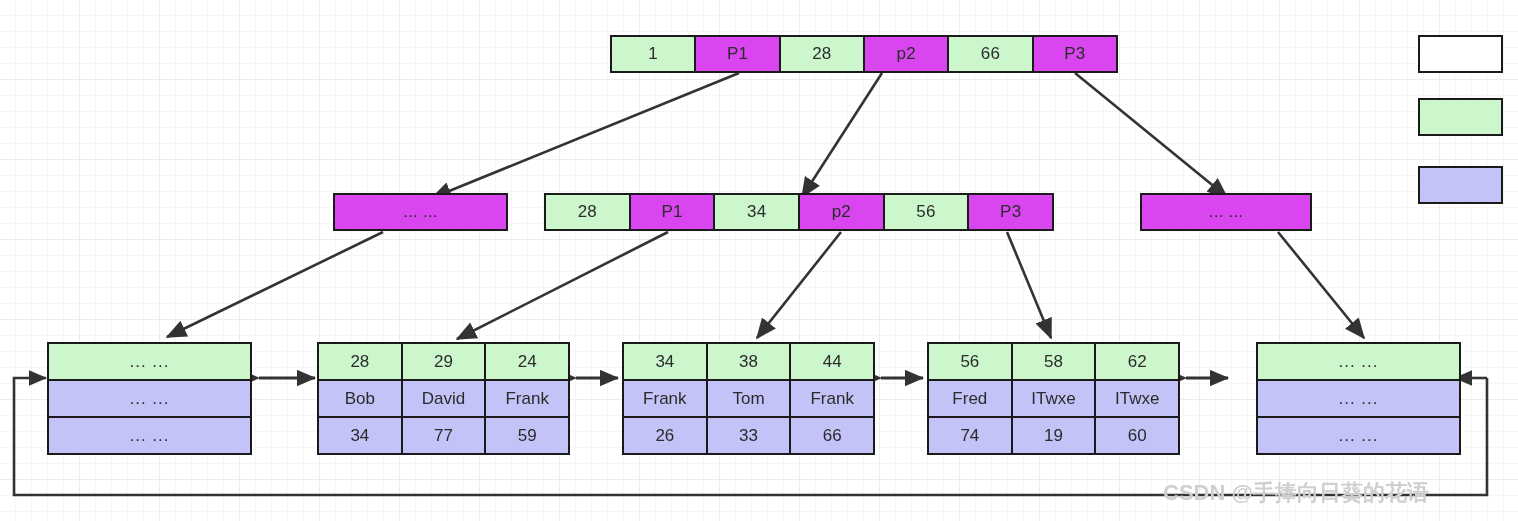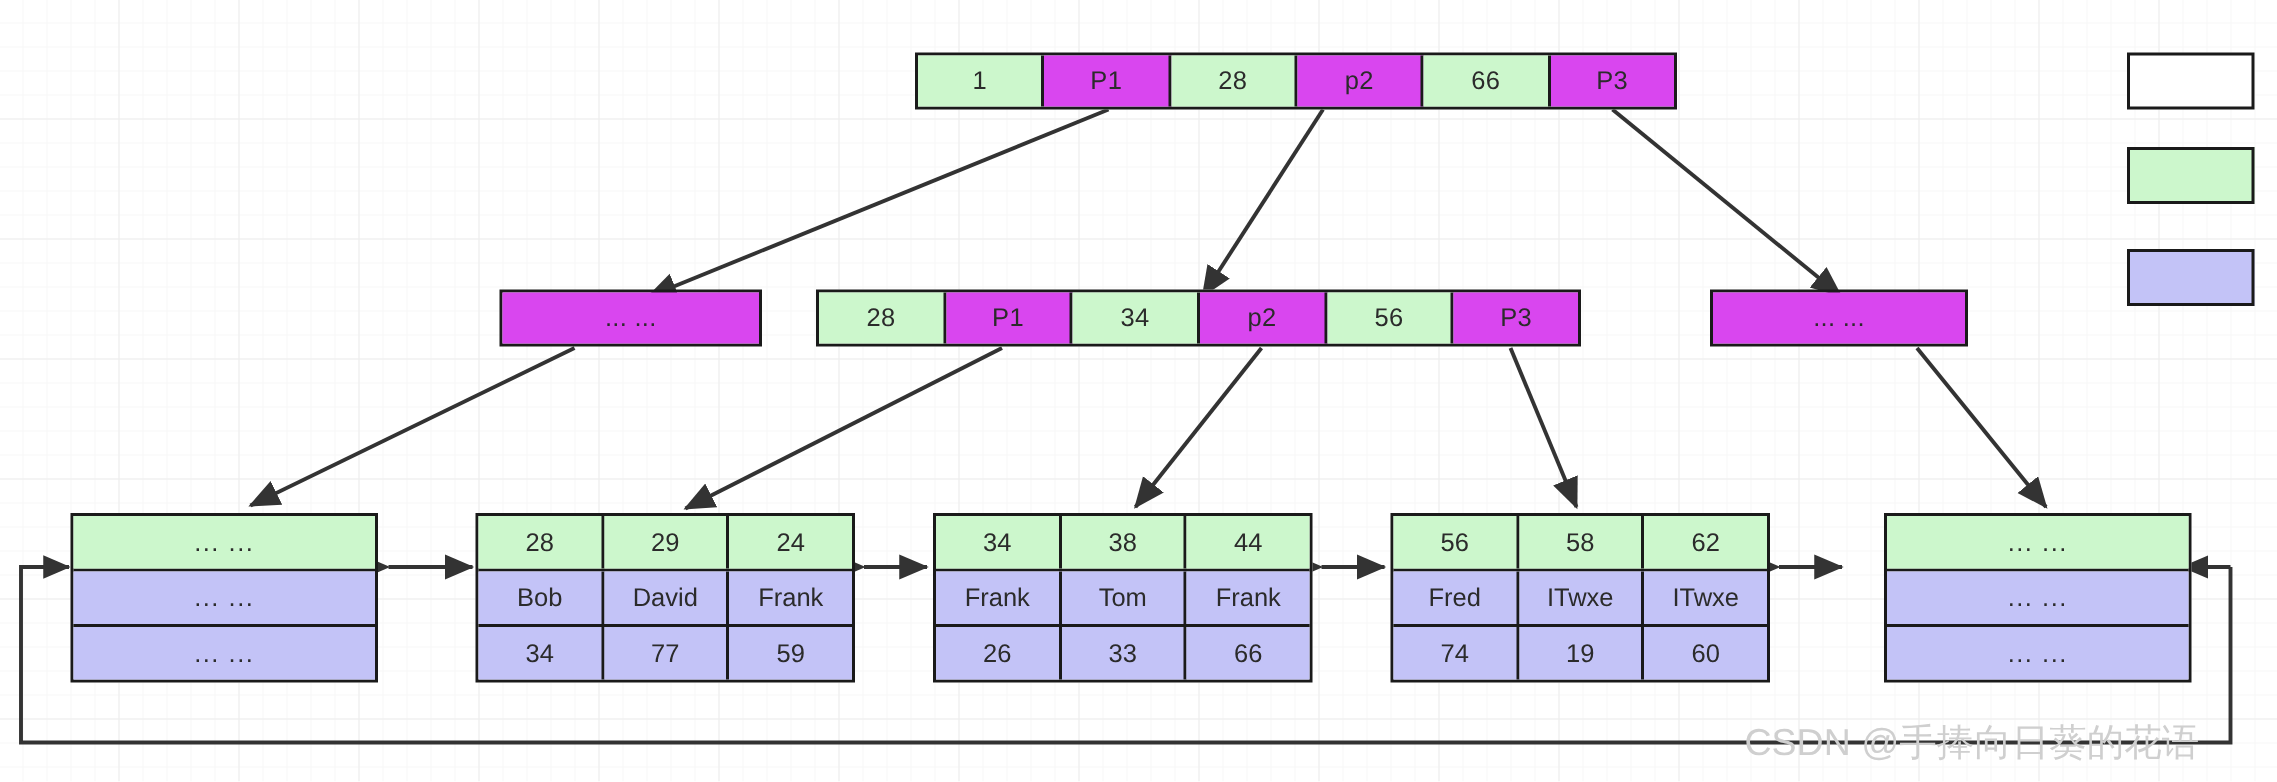--- a/index.html
+++ b/index.html
@@ -87,25 +87,26 @@
   .legend-box {
     position: absolute;
     border: 2.5px solid #1a1a1a;
     box-sizing: border-box;
     z-index: 3;
   }
   .watermark {
     position: absolute;
     left: 1163px;
     top: 478px;
-    font-size: 25px;
+    font-size: 22px;
     color: #cfcfcf;
     white-space: nowrap;
     z-index: 2;
     font-family: "Liberation Sans", sans-serif;
+    font-weight: bold;
   }
   .ellipsis-txt { letter-spacing: 1px; }
 </style>
 </head>
 <body>
 
 <div id="canvas">
 
   <svg id="edges" viewBox="0 0 1518 521" xmlns="http://www.w3.org/2000/svg">
     <defs>

